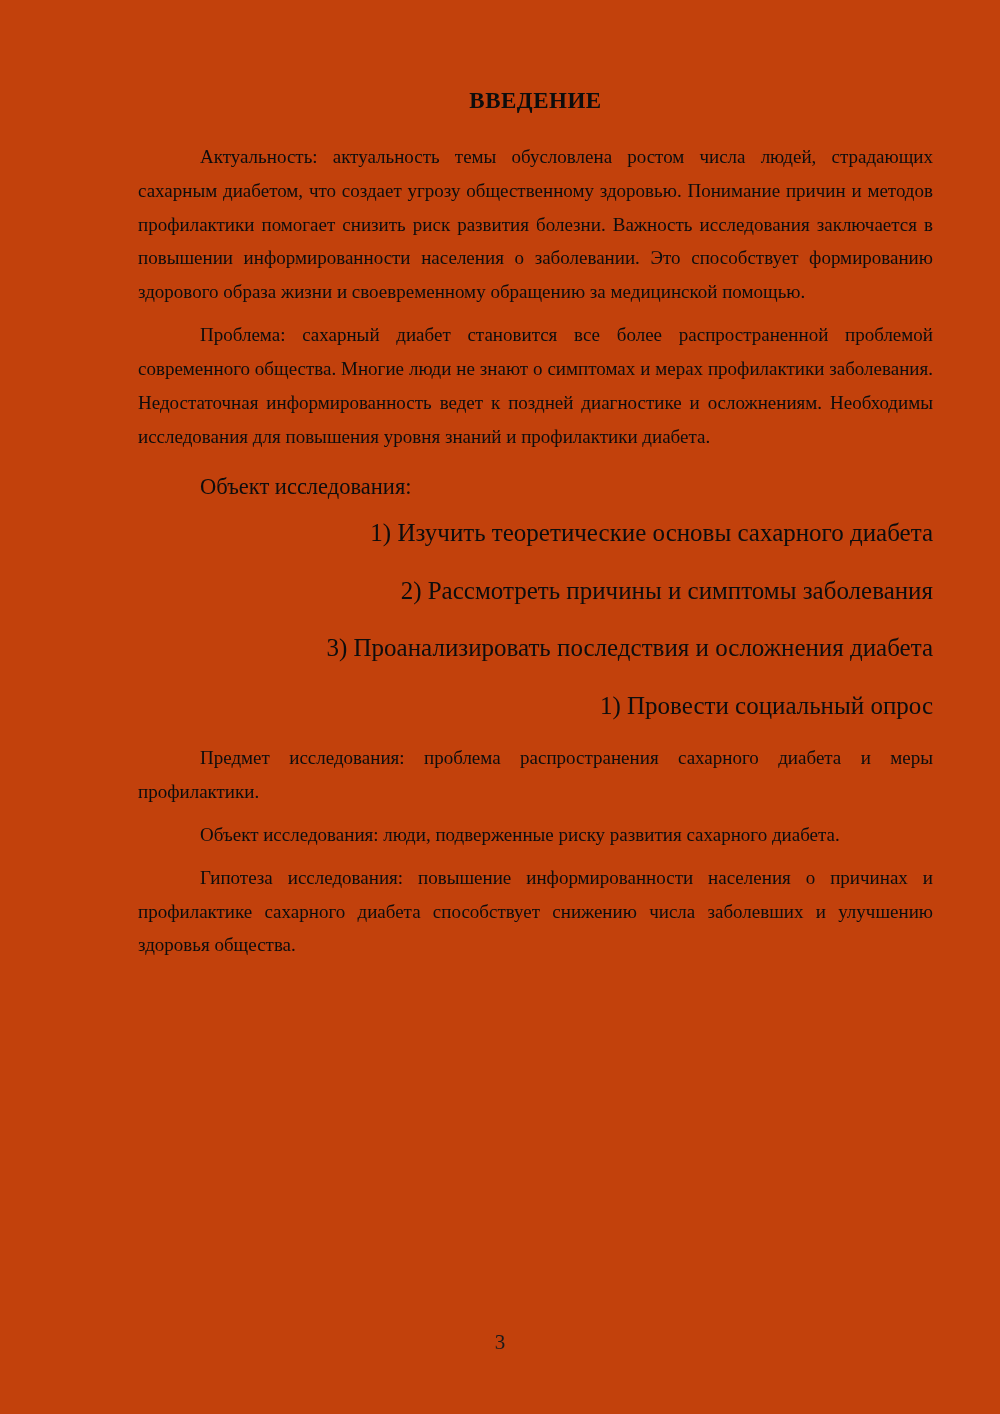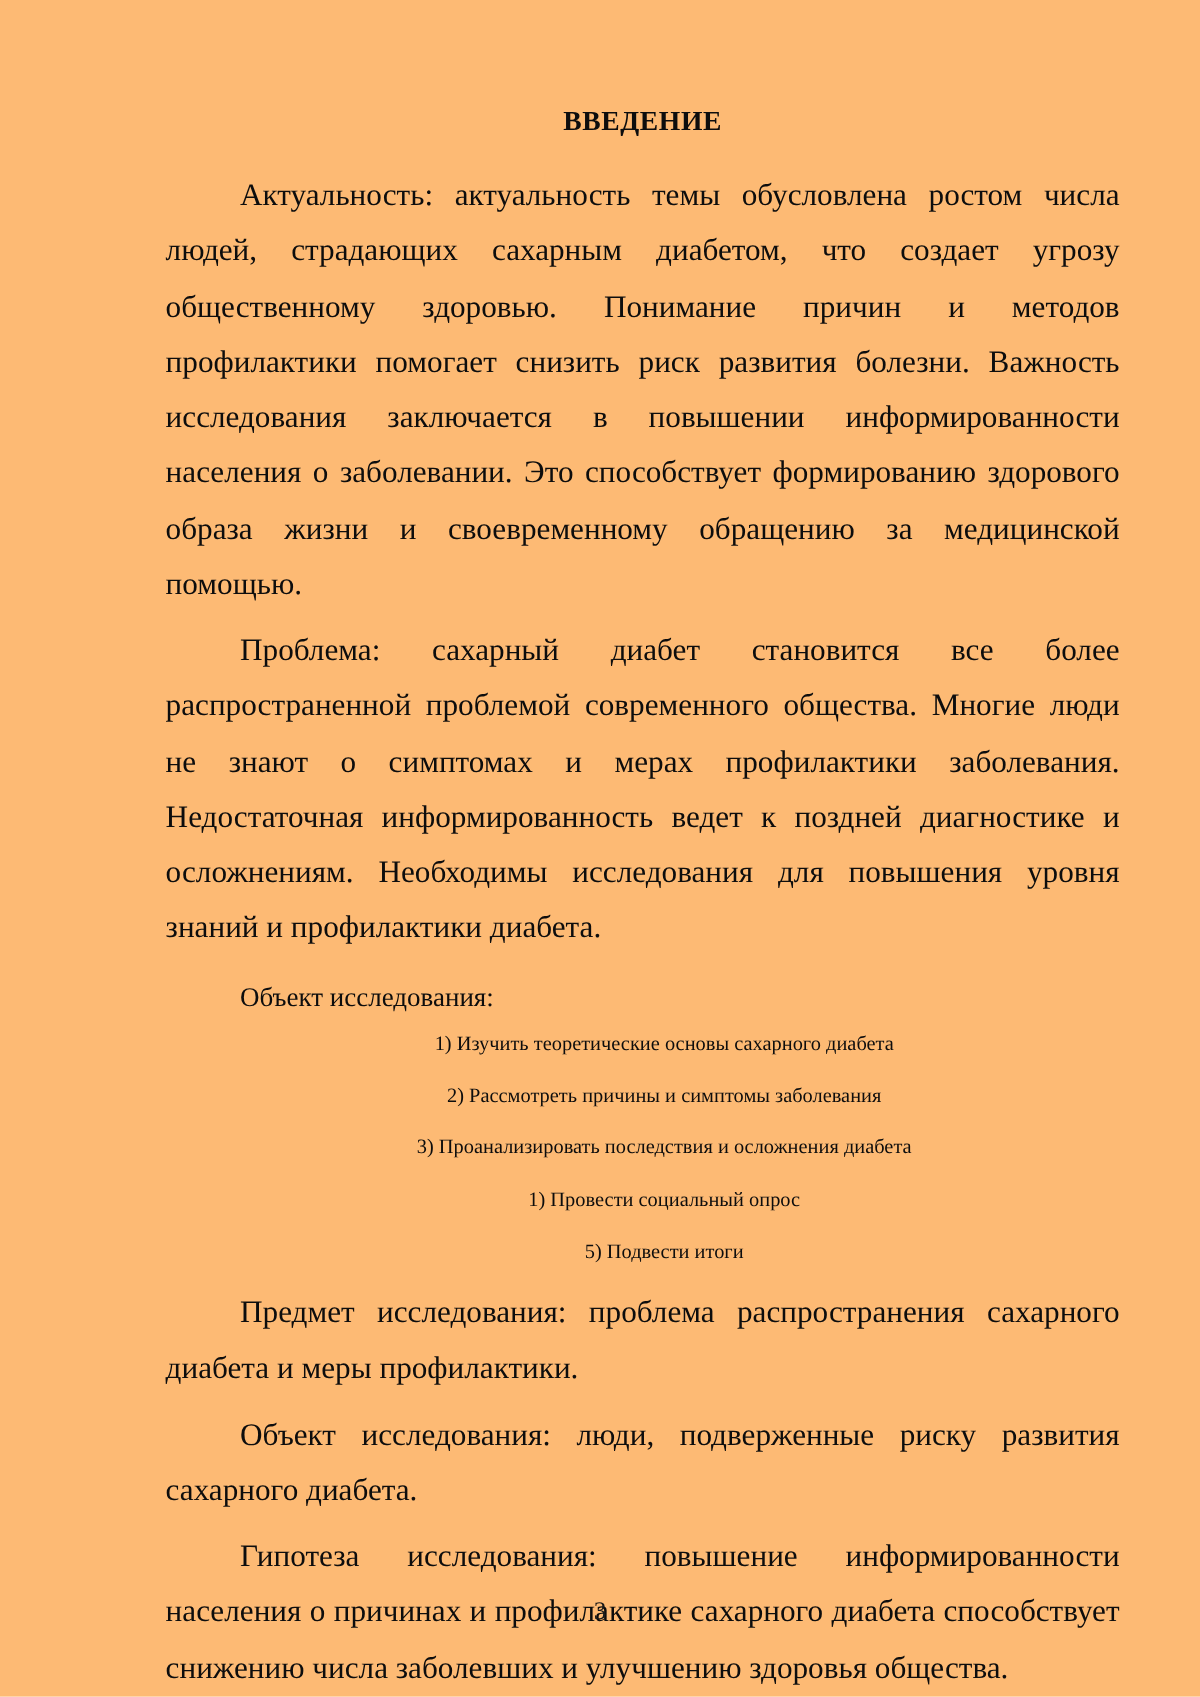--- a/index.html
+++ b/index.html
@@ -3,42 +3,42 @@
 <meta charset="utf-8">
 <style>
   html, body {
     margin: 0;
     padding: 0;
     background: #ffffff;
   }
   .page {
     width: 1000px;
     height: 1414px;
-    background: #fdba74;
+    background: #c2410c;
     position: relative;
     box-sizing: border-box;
     font-family: "Liberation Serif", "DejaVu Serif", serif;
     color: #0d0d0d;
   }
   .content {
     position: absolute;
     left: 138px;
     top: 88px;
     width: 795px;
   }
   .doc-title {
     text-align: center;
     font-weight: bold;
     font-size: 23px;
     letter-spacing: 0.5px;
     margin: 0 0 26px 0;
   }
   p.para {
     margin: 0 0 9px 0;
-    font-size: 26px;
+    font-size: 19px;
     line-height: 1.78;
     text-align: justify;
     text-indent: 62px;
     hyphens: none;
   }
   p.para:last-child {
     margin-bottom: 0;
   }
   .tasks-heading {
     margin: 14px 0 4px 0;
@@ -46,25 +46,25 @@
     line-height: 1.78;
     text-indent: 62px;
     text-align: left;
   }
   ol.tasks {
     list-style: none;
     margin: 0 0 10px 0;
     padding: 0;
   }
   ol.tasks li {
-    font-size: 17px;
+    font-size: 25px;
     line-height: 1.78;
     margin: 0 0 13px 0;
     padding-left: 36px;
-    text-align: center;
+    text-align: right;
   }
   .page-number {
     position: absolute;
     left: 0;
     right: 0;
     top: 1330px;
     text-align: center;
     font-size: 21px;
     color: #1a1a1a;
   }
@@ -80,21 +80,20 @@
     <p class="para">Актуальность: актуальность темы обусловлена ростом числа людей, страдающих сахарным диабетом, что создает угрозу общественному здоровью. Понимание причин и методов профилактики помогает снизить риск развития болезни. Важность исследования заключается в повышении информированности населения о заболевании. Это способствует формированию здорового образа жизни и своевременному обращению за медицинской помощью.</p>
     <p class="para">Проблема: сахарный диабет становится все более распространенной проблемой современного общества. Многие люди не знают о симптомах и мерах профилактики заболевания. Недостаточная информированность ведет к поздней диагностике и осложнениям. Необходимы исследования для повышения уровня знаний и профилактики диабета.</p>
 
     <div class="tasks-heading">Объект исследования:</div>
 
     <ol class="tasks">
       <li>1) Изучить теоретические основы сахарного диабета</li>
       <li>2) Рассмотреть причины и симптомы заболевания</li>
       <li>3) Проанализировать последствия и осложнения диабета</li>
       <li>1) Провести социальный опрос</li>
-      <li>5) Подвести итоги</li>
     </ol>
 
     <p class="para">Предмет исследования: проблема распространения сахарного диабета и меры профилактики.</p>
     <p class="para">Объект исследования: люди, подверженные риску развития сахарного диабета.</p>
     <p class="para">Гипотеза исследования: повышение информированности населения о причинах и профилактике сахарного диабета способствует снижению числа заболевших и улучшению здоровья общества.</p>
 
   </div>
 
   <div class="page-number">3</div>
 </div>

